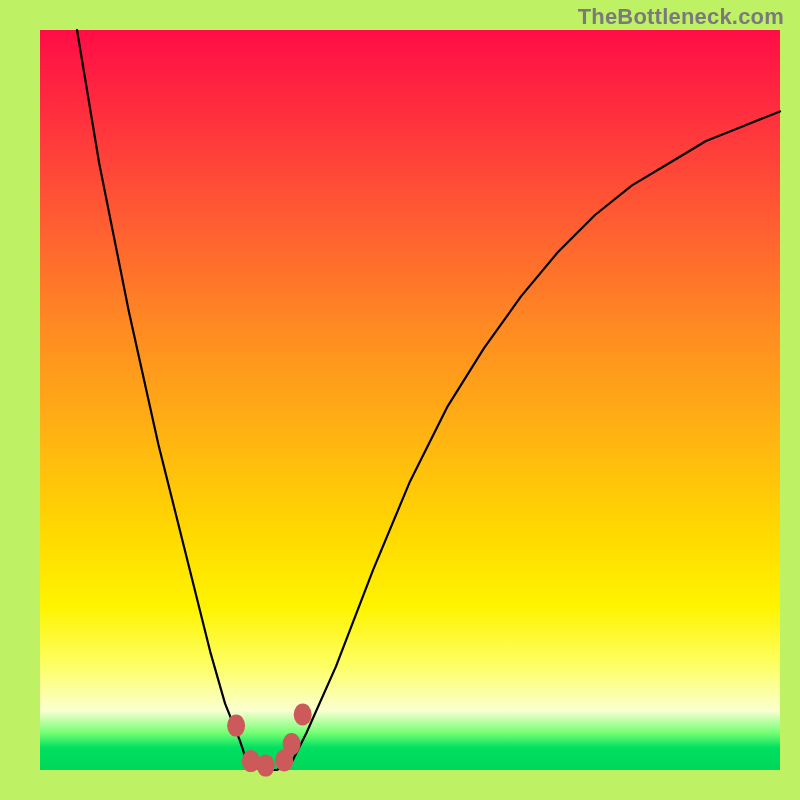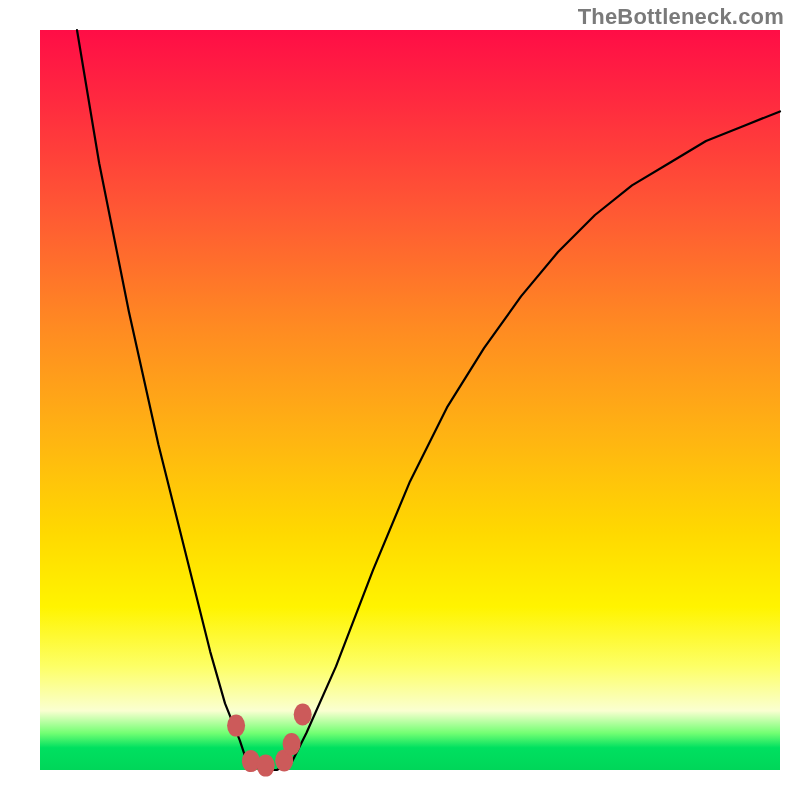--- a/index.html
+++ b/index.html
@@ -9,21 +9,21 @@
     height: 800px;
     background: #000;
     overflow: hidden;
   }
   .frame {
     position: absolute;
     left: 0;
     top: 0;
     width: 800px;
     height: 800px;
-    background: #ffffff;
+    background: #bef264;
   }
   .plot-area {
     position: absolute;
     left: 40px;
     top: 30px;
     width: 740px;
     height: 740px;
     
     background: linear-gradient(
       to bottom,

